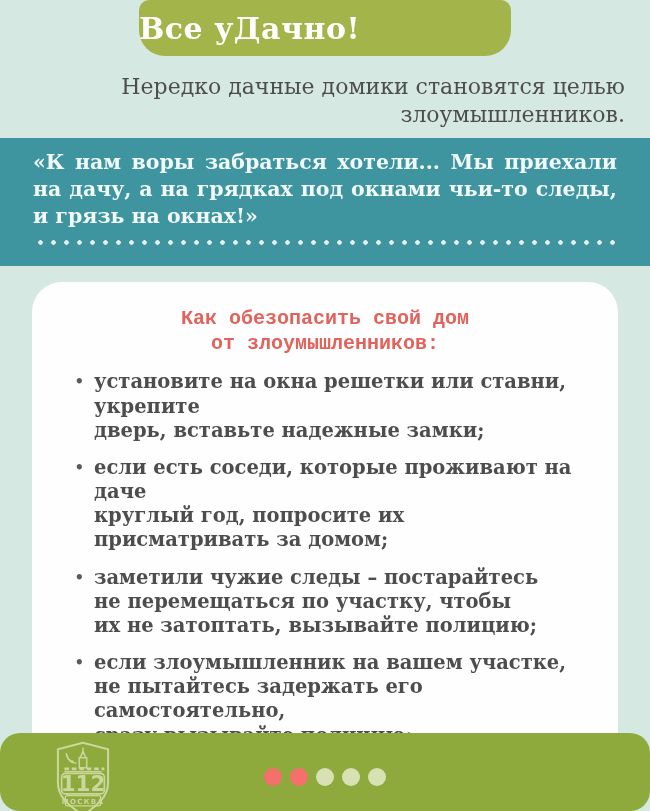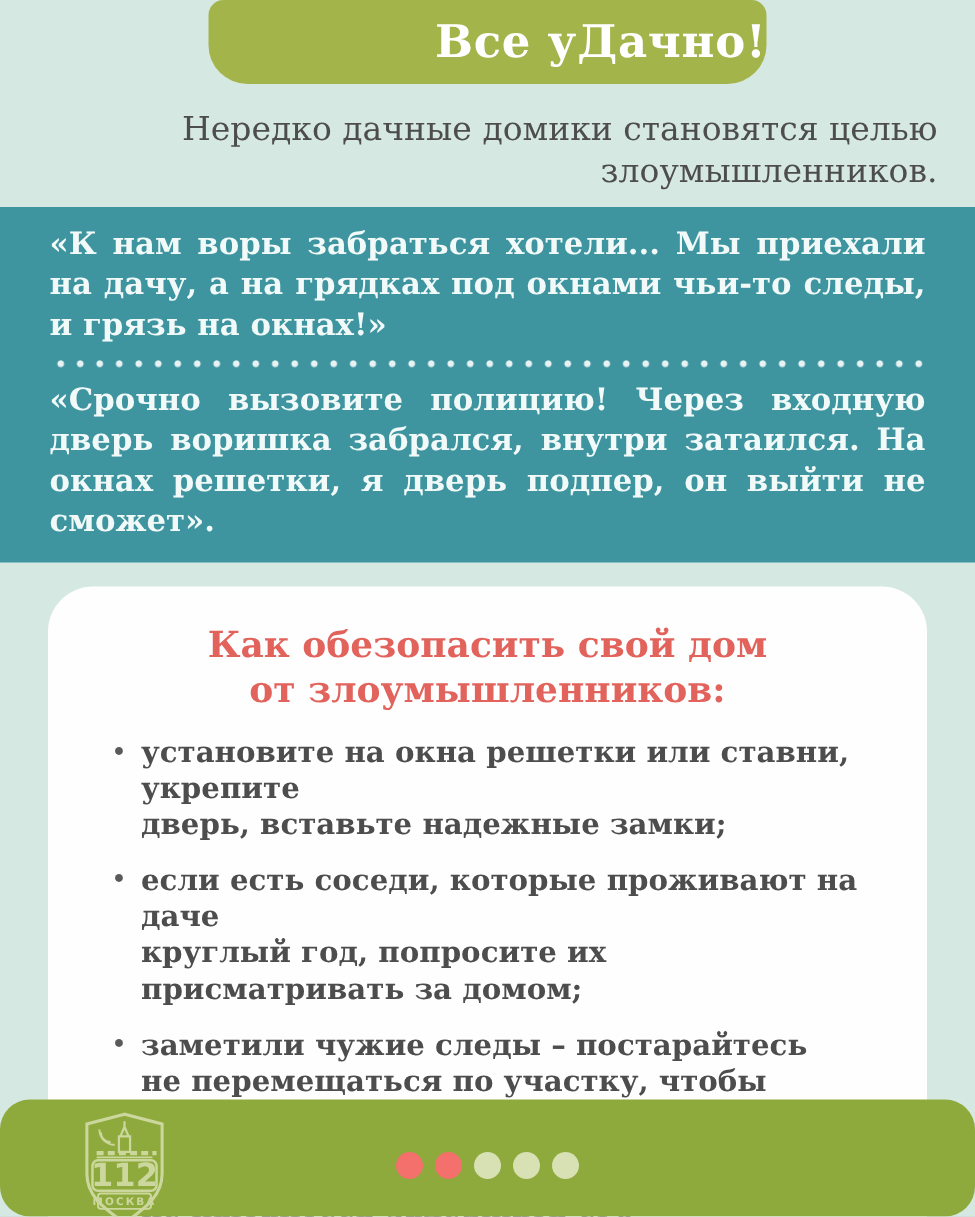--- a/index.html
+++ b/index.html
@@ -5,36 +5,36 @@
   :root{
     --bg:#d6e8e2; --pill:#a3b44b; --teal:#3e95a0; --card:#fefefe;
     --heading:#e2635c; --text-dark:#4d4d4d; --text-light:#f1faf9;
     --footer:#8faa3c; --dot-active:#f3706c; --dot-inactive:#d7e1b4; --logo-line:#cbd79d;
   }
   html,body{margin:0;padding:0;}
   body{font-family:"DejaVu Serif","Liberation Serif",serif; background:#9aa;}
   .canvas{position:relative;width:650px;height:811px;margin:0 auto;background:var(--bg);overflow:hidden;}
 
   .pill{width:372px;height:56px;margin:0 auto;background:var(--pill);
-        border-radius:10px 10px 26px 26px;display:flex;align-items:center;justify-content:flex-end;}
+        border-radius:10px 10px 26px 26px;display:flex;align-items:center;justify-content:flex-start;}
   .pill-text{color:#fff;font-size:30px;font-weight:bold;letter-spacing:.5px;}
 
   .subtitle{margin:17px auto 0;max-width:600px;text-align:right;color:var(--text-dark);
             font-size:22px;line-height:1.27;white-space:pre-line;}
 
   .quote{margin-top:9px;background:var(--teal);padding:11px 33px 13px;color:var(--text-light);}
   .quote p{margin:0;font-size:20.5px;line-height:1.33;text-align:justify;font-weight:bold;}
   .dotline{height:5px;margin:9px 1px 8px;
     background-image:radial-gradient(circle,rgba(255,255,255,.88) 2px,transparent 2.5px);
     background-size:13px 5px;background-repeat:repeat-x;background-position:left center;}
 
   .card{box-sizing:border-box;width:586px;margin:16px auto 0;background:var(--card);
         border-radius:30px;padding:24px 36px 26px;}
   .card-heading{margin:0 0 14px;text-align:center;color:var(--heading);
-        font-size:24px;font-weight:bold;line-height:1.27;white-space:pre-line;}
+        font-size:20px;font-weight:bold;line-height:1.27;white-space:pre-line;font-family:Liberation Mono, monospace;}
   .tips{list-style:none;margin:0;padding:0 0 0 2px;display:flex;flex-direction:column;gap:13px;}
   .tips li{display:grid;grid-template-columns:24px 1fr;color:var(--text-dark);
         font-size:19.5px;line-height:1.24;}
   .tips .marker{color:#5a5a5a;font-size:18px;line-height:1.34;padding-left:4px;}
   .tips .tip-text{white-space:pre-line;font-weight:bold;}
 
   .footer{position:absolute;left:0;bottom:0;width:100%;height:78px;background:var(--footer);border-radius:20px;}
   .logo{position:absolute;left:45px;top:7px;}
   .dots{position:absolute;left:50%;top:44px;transform:translate(-50%,-50%);display:flex;gap:8px;}
   .dot{width:18px;height:18px;border-radius:50%;}
@@ -50,21 +50,20 @@
   <div class="pill">
     <span class="pill-text">Все уДачно!</span>
   </div>
 
   <div class="subtitle">Нередко дачные домики становятся целью
 злоумышленников.</div>
 
   <div class="quote">
     <p>«К нам воры забраться хотели... Мы приехали на дачу, а на грядках под окнами чьи-то следы, и грязь на окнах!»</p>
     <div class="dotline"></div>
-    <p>«Срочно вызовите полицию! Через входную дверь воришка забрался, внутри затаился. На окнах решетки, я дверь подпер, он выйти не сможет».</p>
   </div>
 
   <div class="card">
     <h2 class="card-heading">Как обезопасить свой дом
 от злоумышленников:</h2>
     <ul class="tips">
         <li>
           <span class="marker">•</span>
           <span class="tip-text">установите на окна решетки или ставни, укрепите
 дверь, вставьте надежные замки;</span>

